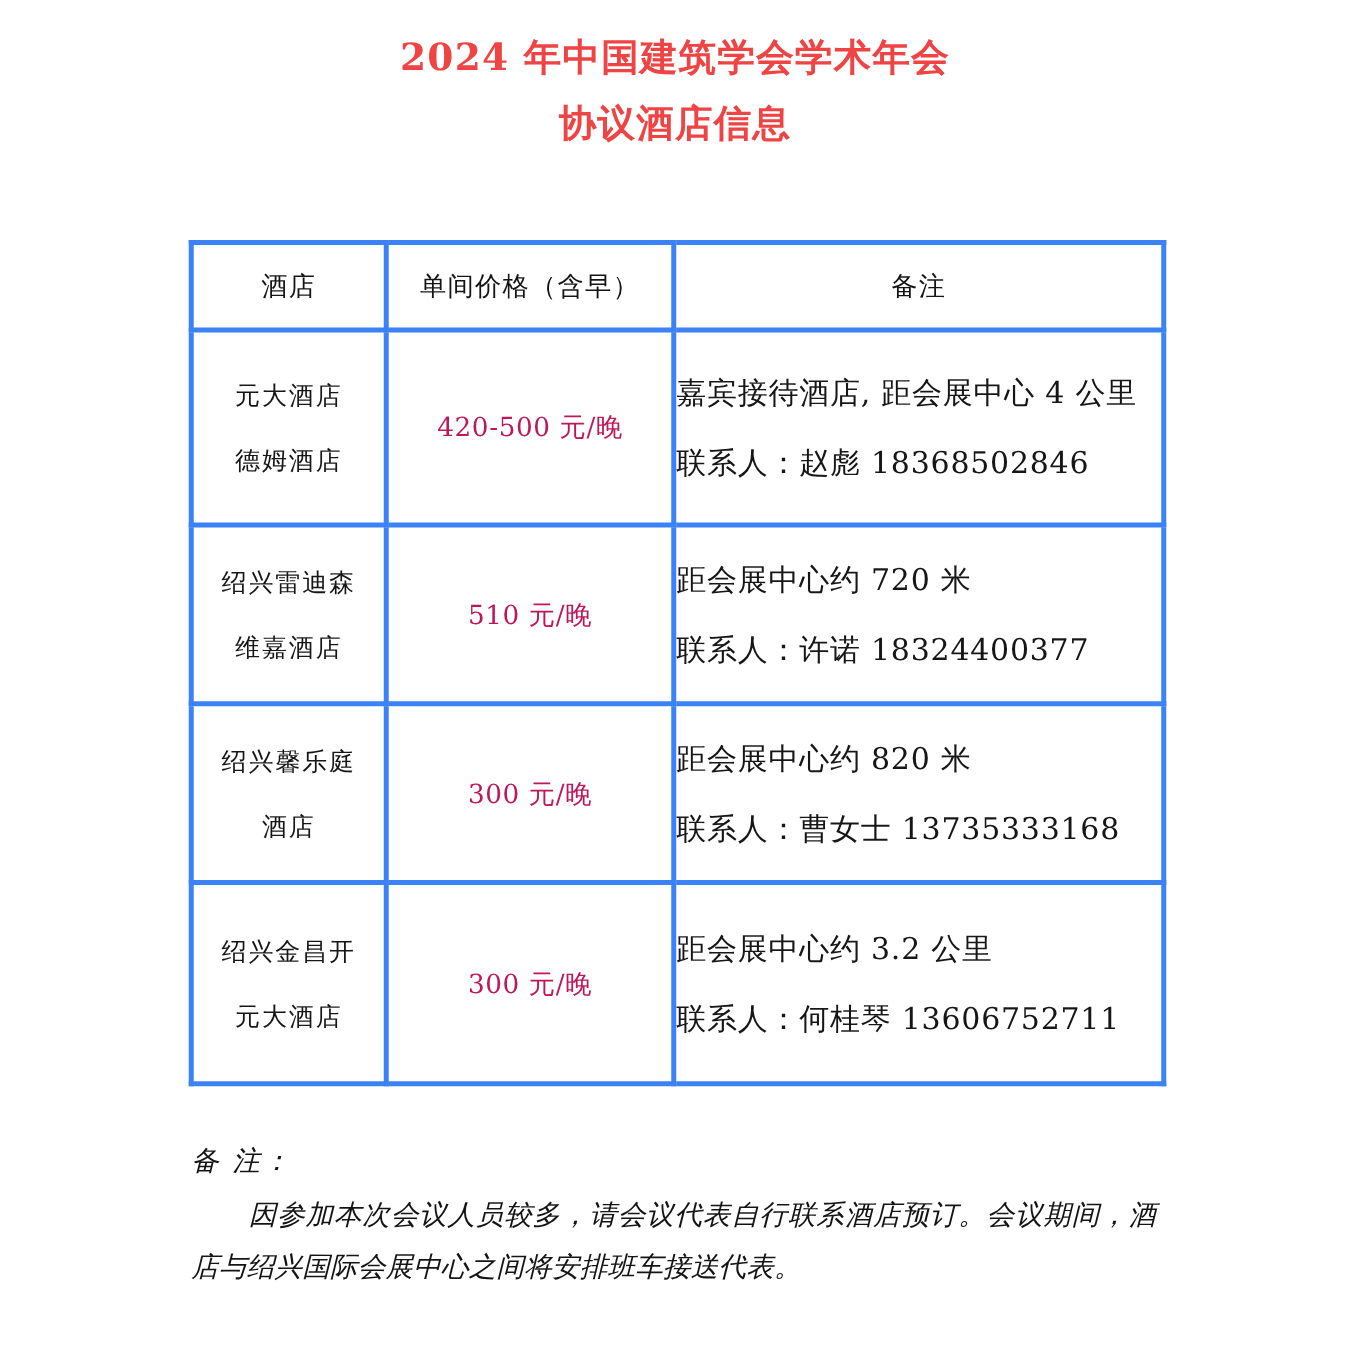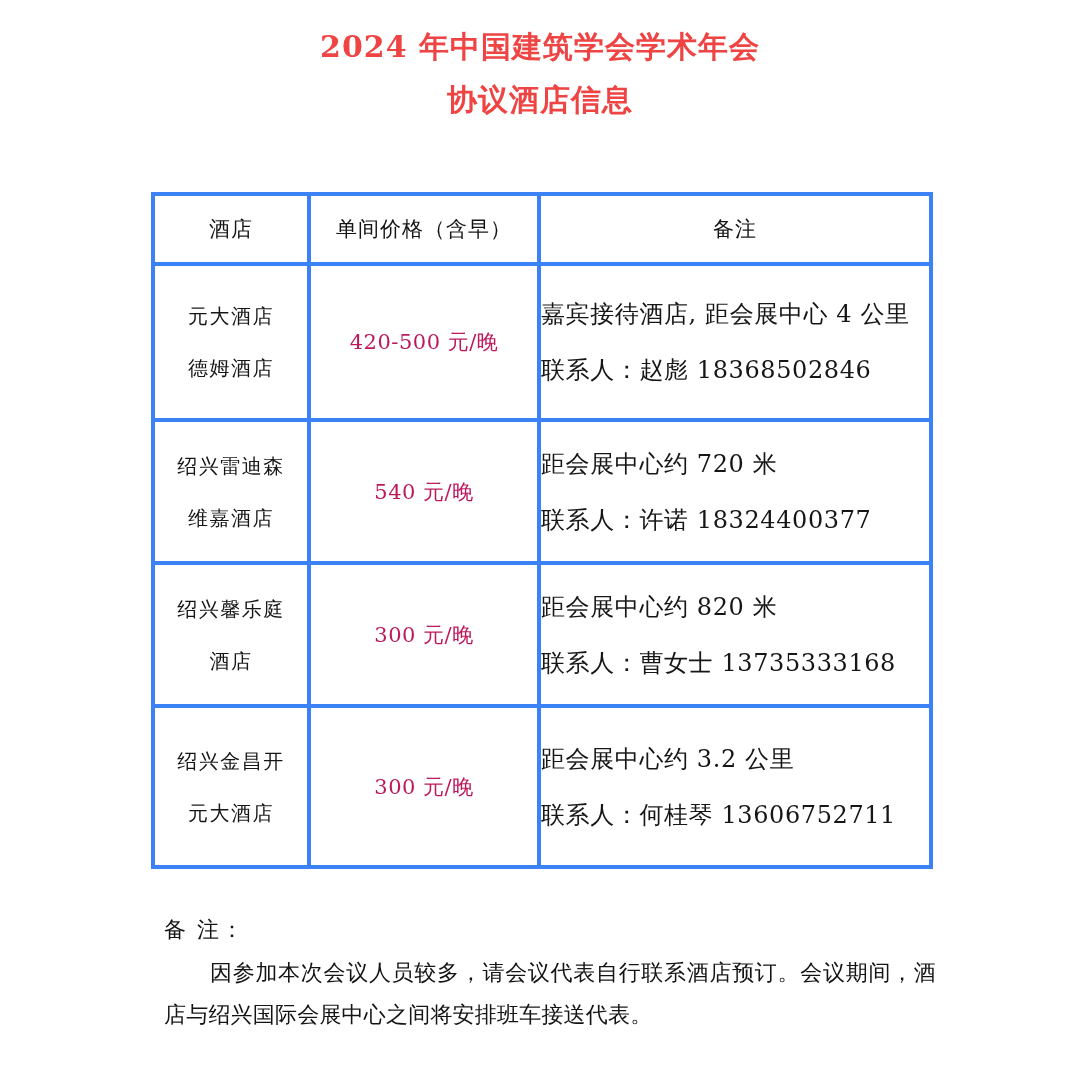--- a/index.html
+++ b/index.html
@@ -96,23 +96,24 @@
 
   
   .r1 td { height: 152px; }
   .r2 td { height: 139px; }
   .r3 td { height: 139px; }
   .r4 td { height: 157px; }
 
   
   .footer-note {
     position: absolute;
-    left: 164px;
+    left: 153px;
     top: 908px;
     width: 772px;
+    font-style: italic;
   }
   .note-label {
     font-size: 22px;
     line-height: 44px;
     letter-spacing: 2px;
     color: #141414;
   }
   .note-body {
     font-size: 22px;
     line-height: 42px;
@@ -155,21 +156,21 @@
           <span class="nl">嘉宾接待酒店, 距会展中心 4 公里</span>
           <span class="nl">联系人：赵彪 18368502846</span>
         </td>
       </tr>
 
       <tr class="r2">
         <td class="cell-hotel">
           <span class="hl">绍兴雷迪森</span>
           <span class="hl">维嘉酒店</span>
         </td>
-        <td class="cell-price">540 元/晚</td>
+        <td class="cell-price">510 元/晚</td>
         <td class="cell-note">
           <span class="nl">距会展中心约 720 米</span>
           <span class="nl">联系人：许诺 18324400377</span>
         </td>
       </tr>
 
       <tr class="r3">
         <td class="cell-hotel">
           <span class="hl">绍兴馨乐庭</span>
           <span class="hl">酒店</span>

